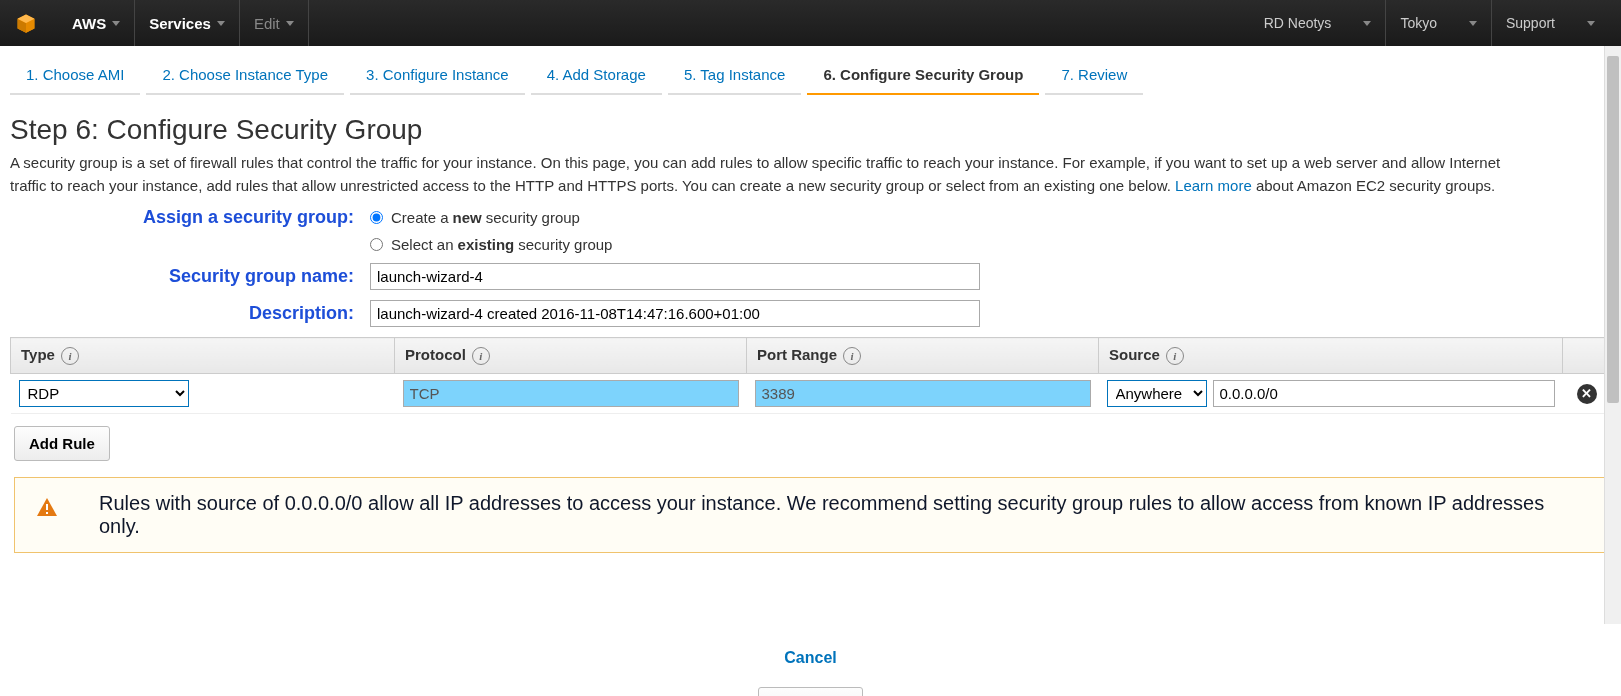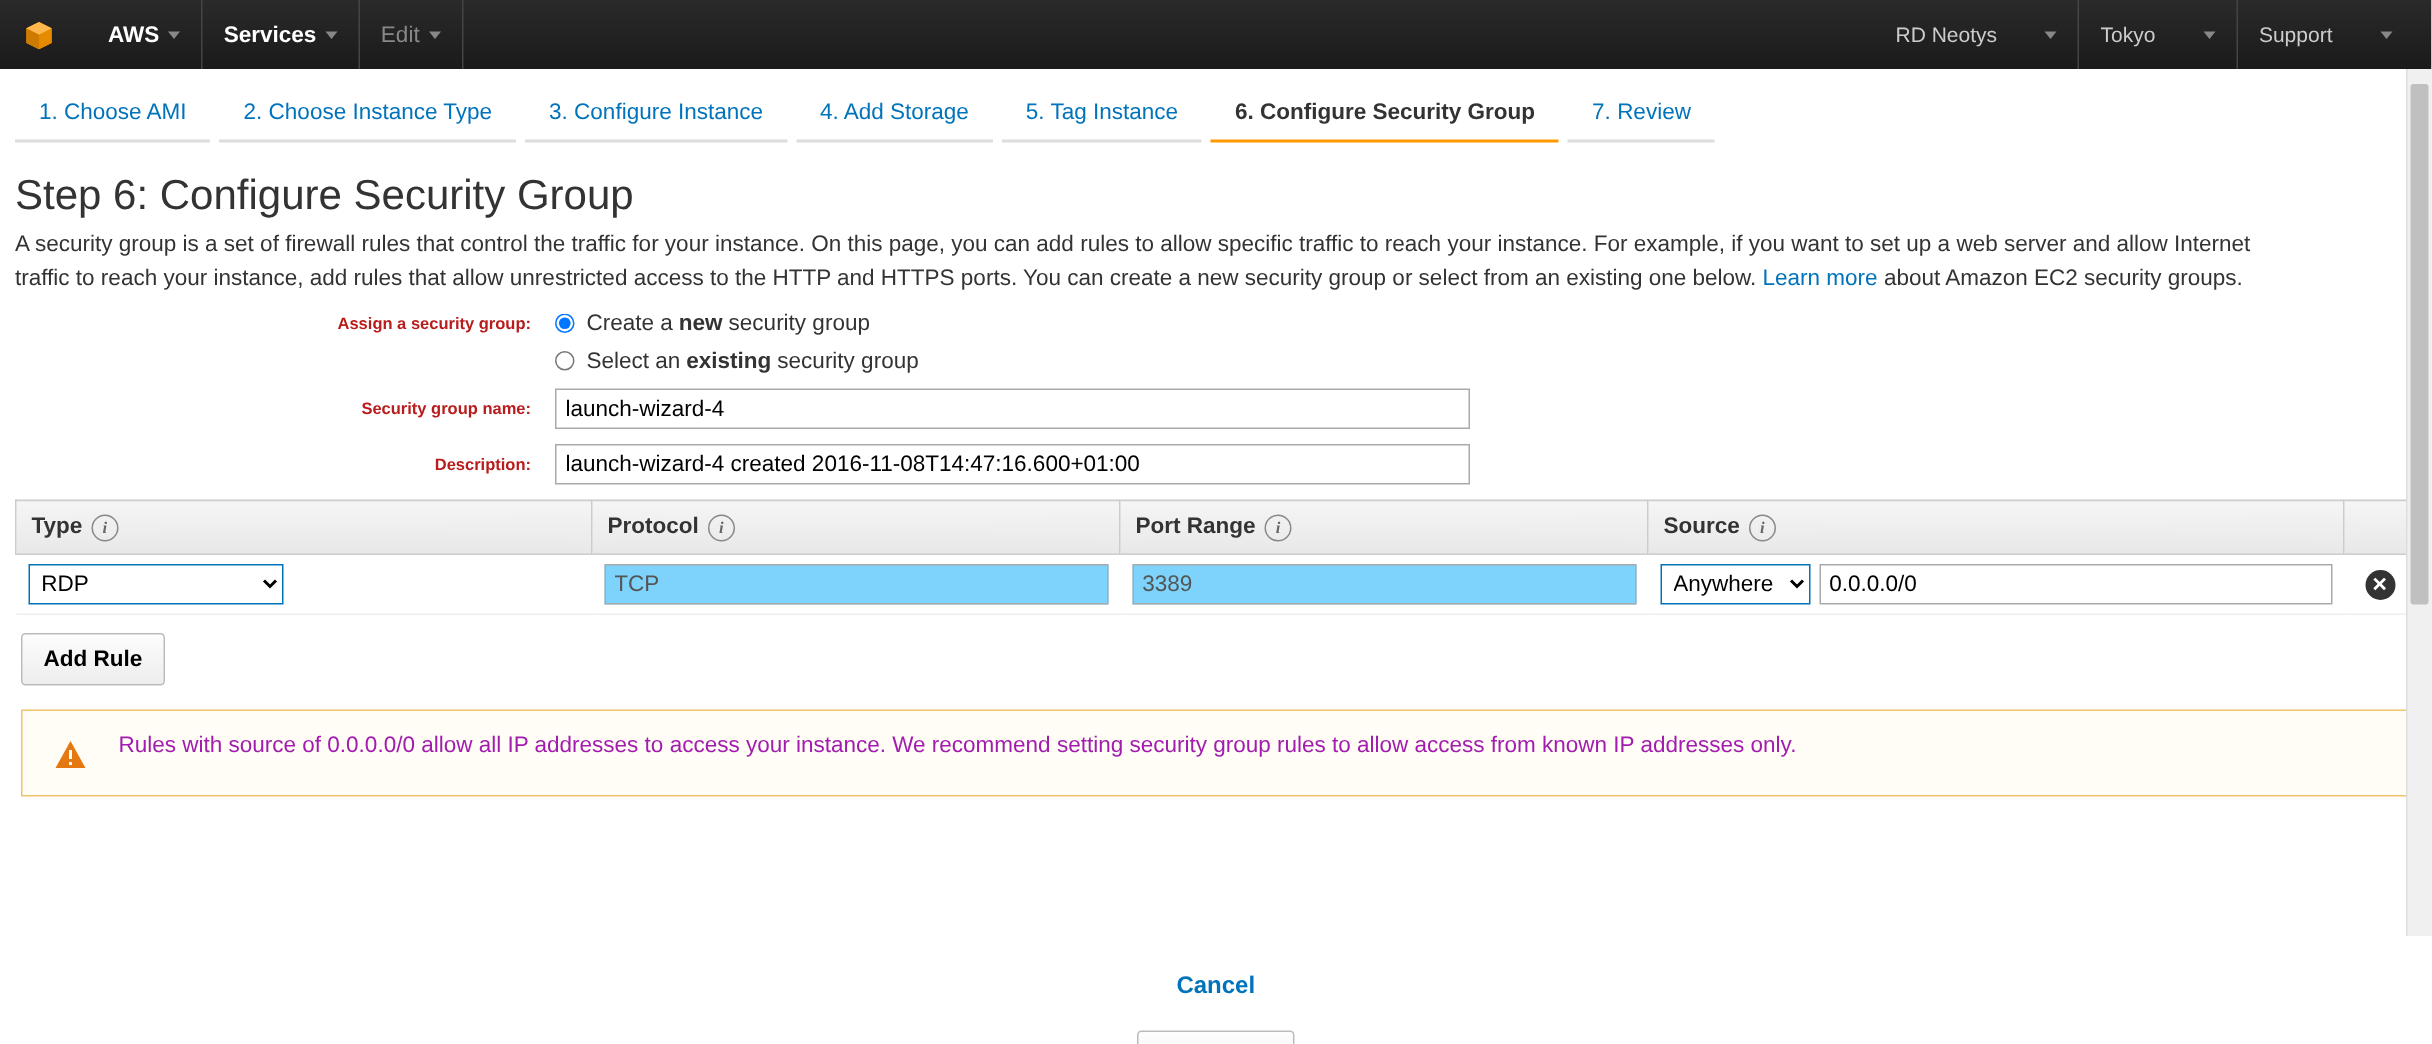--- a/index.html
+++ b/index.html
@@ -22,21 +22,21 @@
 .wizard-tab { padding: 8px 16px 10px; color: #0073bb; cursor: pointer; border-bottom: 2px solid #ddd; margin-right: 6px; font-size: 15px; }
 .wizard-tab.active { color: #333; font-weight: bold; border-bottom: 2px solid #f90; }
 
 
 .content { padding: 10px 10px 0 10px; height: calc(100vh - 46px - 50px - 72px); overflow-y: auto; }
 h1 { font-size: 28px; font-weight: 400; color: #333; margin: 8px 0 6px; }
 .desc { font-size: 15px; color: #333; line-height: 1.5; max-width: 1520px; }
 .link { color: #0073bb; cursor: pointer; }
 
 .form-row { display: flex; align-items: center; margin: 10px 0; }
-.form-label { width: 360px; text-align: right; padding-right: 16px; font-size: 11px; font-weight: bold; color: #b91c1c; }
+.form-label { width: 360px; text-align: right; padding-right: 16px; font-size: 18px; font-weight: bold; color: #1d4ed8; }
 .form-value { flex: 1; }
 .radio-opt { display: flex; align-items: center; gap: 4px; font-size: 15px; }
 .radio-opt input { margin-right: 4px; }
 .form-value input[type=text] { width: 610px; padding: 4px 6px; font-size: 15px; border: 1px solid #aaa; background: #fff; }
 
 
 .rules-table { width: 100%; margin-top: 8px; border-collapse: collapse; }
 .rules-table th { background: linear-gradient(#f5f5f5,#e8e8e8); border: 1px solid #ccc; text-align: left; padding: 8px 10px; font-size: 15px; font-weight: bold; }
 .rules-table td { padding: 6px 8px; border-bottom: 1px solid #eee; }
 .rules-table select { border: 1px solid #0073bb; padding: 3px 4px; font-size: 15px; background: #fff; }
@@ -44,21 +44,21 @@
 .rules-table input.disabled { background: #7dd3fc; color: #555; }
 .info-icon { display: inline-flex; width: 18px; height: 18px; border: 1px solid #888; border-radius: 50%; align-items: center; justify-content: center; font-size: 11px; color: #666; margin-left: 6px; font-style: italic; font-family: Georgia, serif; cursor: pointer; }
 .remove-icon { width: 20px; height: 20px; border-radius: 50%; background: #333; color: #fff; display: inline-flex; align-items: center; justify-content: center; font-weight: bold; cursor: pointer; font-size: 13px; }
 
 .add-rule-btn { margin: 12px 0 16px 4px; padding: 8px 14px; font-size: 15px; font-weight: bold; background: linear-gradient(#fdfdfd,#ededed); border: 1px solid #bbb; border-radius: 3px; cursor: pointer; }
 
 
 .warning-box { border: 1px solid #f0c36d; background: #fffdf5; padding: 14px 18px; display: flex; gap: 18px; margin: 0 4px 12px; }
 .warning-icon { width: 28px; height: 24px; flex-shrink: 0; margin-top: 4px; }
 .warning-title { color: #e47911; font-size: 19px; margin-bottom: 6px; }
-.warning-text { font-size: 15px; color: #a21caf; }
+.warning-text { font-size: 20px; color: #0f172a; margin-left: 20px; }
 
 
 .footer { display: flex; justify-content: flex-end; align-items: center; gap: 12px; padding: 16px 20px; border-top: 1px solid transparent; flex-direction: column; }
 .btn-cancel { color: #0073bb; font-size: 16px; font-weight: bold; cursor: pointer; padding: 8px 10px; }
 .btn-prev { padding: 9px 18px; font-size: 16px; font-weight: bold; background: linear-gradient(#fdfdfd,#ededed); border: 1px solid #bbb; border-radius: 3px; cursor: pointer; }
 .btn-launch { padding: 9px 18px; font-size: 16px; font-weight: bold; background: linear-gradient(#2f8ee6,#0b69c7); color: #fff; border: 1px solid #0a5fb5; border-radius: 3px; cursor: pointer; }
 
 .scroll-indicator { position: fixed; right: 0; top: 46px; bottom: 72px; width: 17px; background: #f0f0f0; border-left: 1px solid #ddd; }
 .scroll-thumb { position: absolute; left: 2px; right: 2px; top: 10px; height: 60%; background: #c0c0c0; border-radius: 2px; }
 </style>

